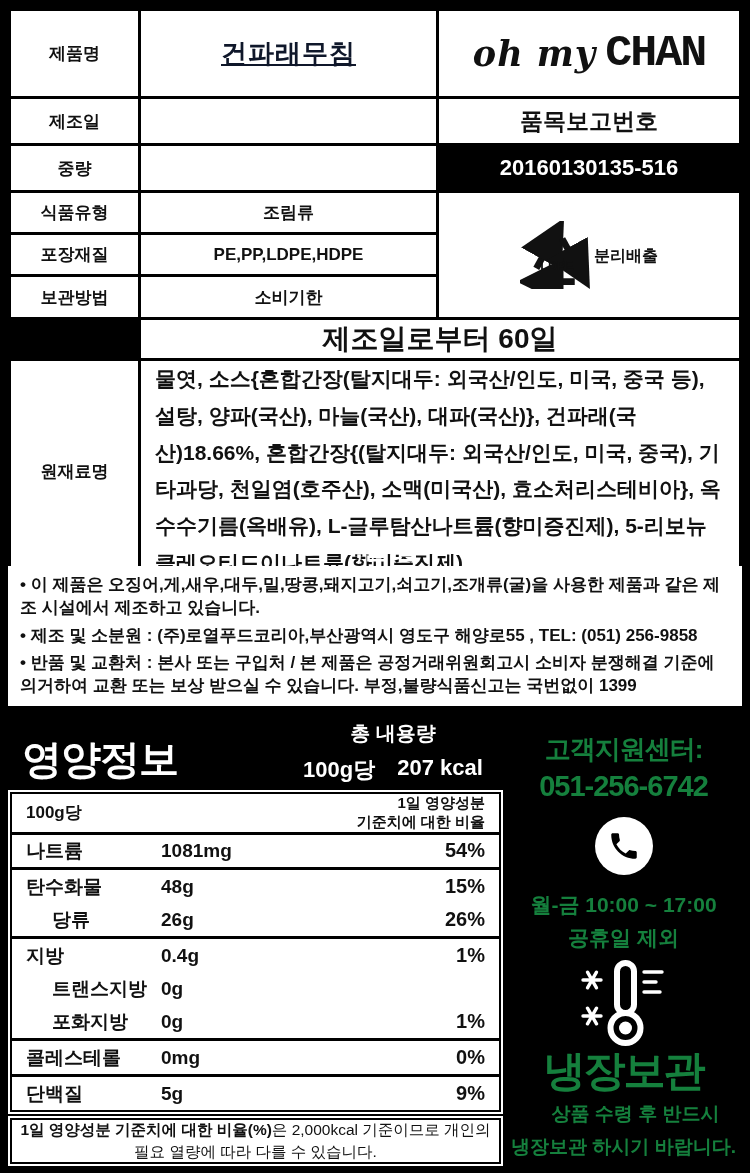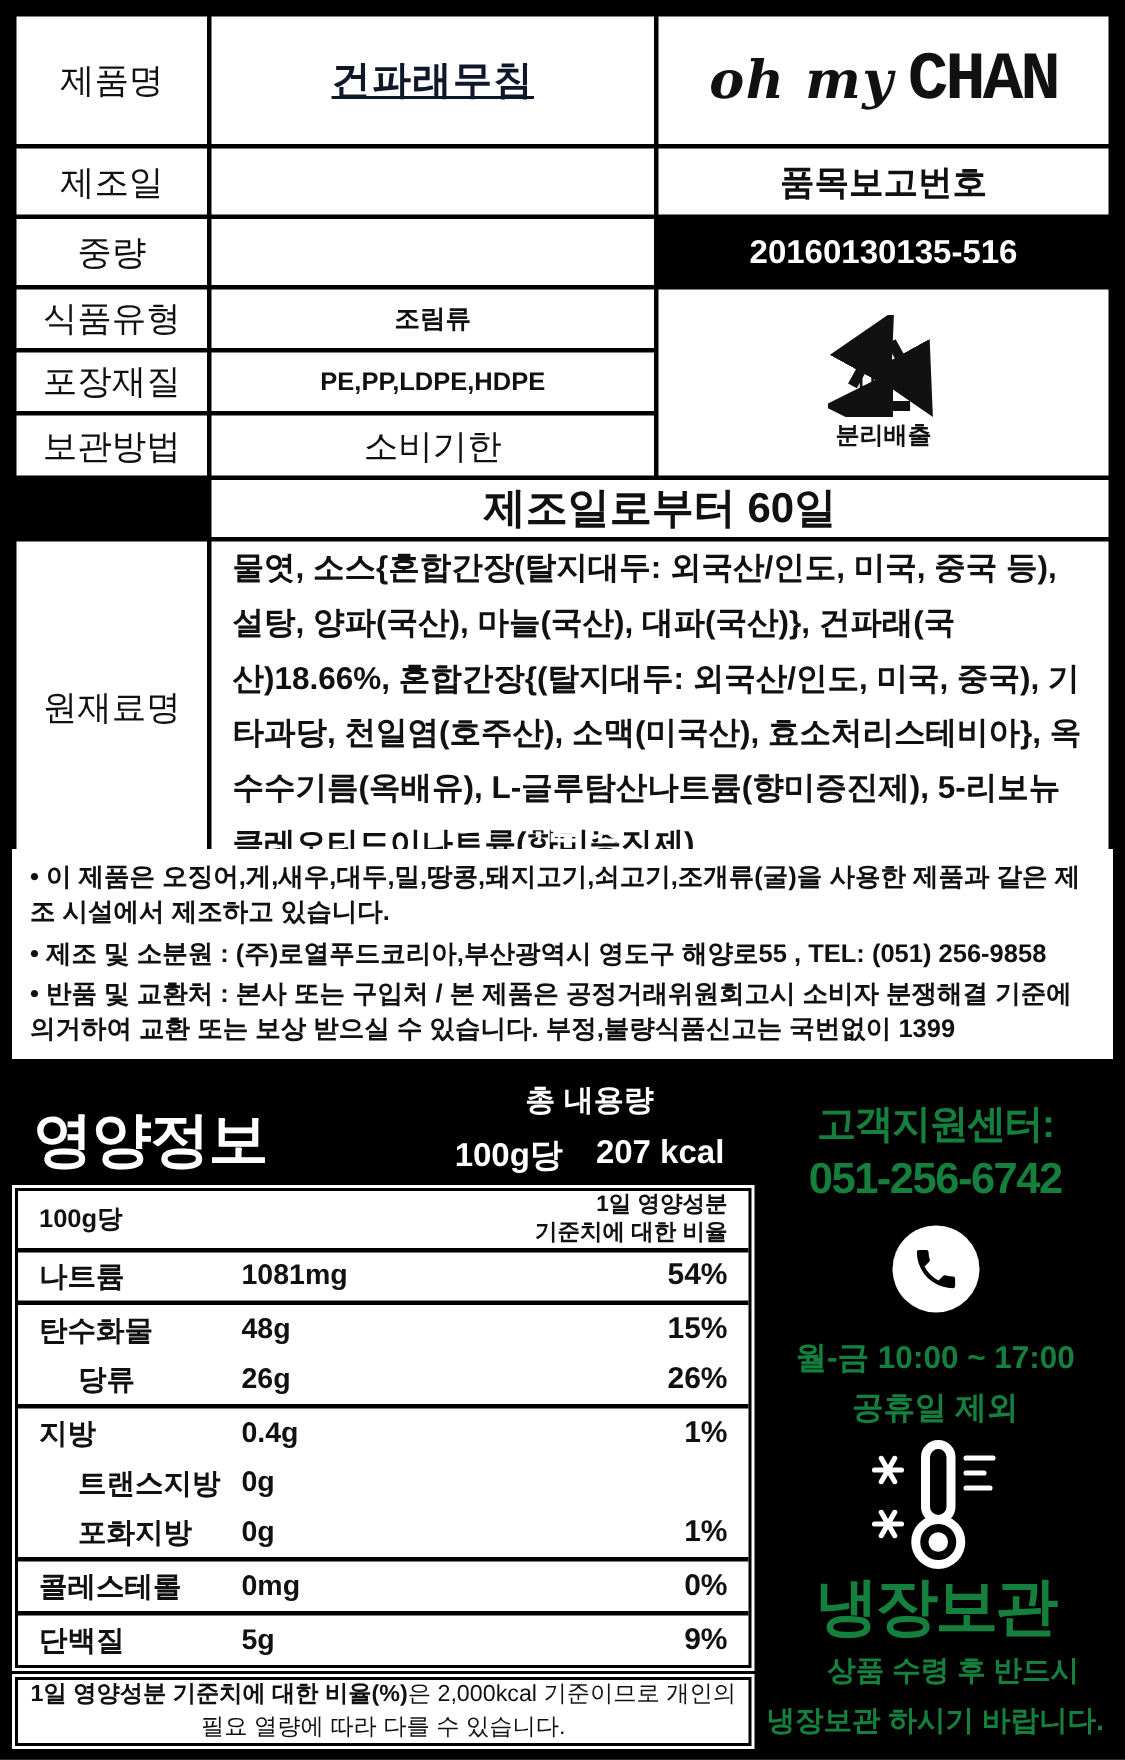--- a/index.html
+++ b/index.html
@@ -9,30 +9,30 @@
     font-family:"Liberation Sans",sans-serif;color:#111;overflow:hidden;
   }
   
   .toptable{
     position:absolute;left:8px;top:8px;width:734px;height:524px;
     display:grid;grid-template-columns:127px 295px 1fr;
     grid-template-rows:85px 44px 44px 39px 39px 40px 38px 1fr;
     gap:3px;background:#000;padding:3px;
   }
   .cell{background:#fff;display:flex;align-items:center;justify-content:center;text-align:center;}
-  .cell.lab{font-size:23px;font-weight:normal;}
+  .cell.lab{font-size:17px;font-weight:bold;}
   .cell.val{font-size:17px;font-weight:bold;}
   .prod-name{font-size:26px;font-weight:bold;color:#0f172a;letter-spacing:1px;text-decoration:underline;}
   .logo-cell{gap:9px;}
   .logo-script{font-family:"DejaVu Serif",serif;font-style:italic;font-weight:bold;font-size:35px;letter-spacing:1px;}
   .logo-bold{font-weight:900;font-size:45px;letter-spacing:-2px;font-family:Liberation Mono, monospace;}
   .report-lab{font-size:23px;font-weight:bold;}
   .report-num{background:#000;color:#fff;font-size:22px;font-weight:bold;}
   .shelf-val{font-size:28px;font-weight:bold;}
-  .recycle-cell{flex-direction:column;gap:0;grid-column:3;grid-row:4 / 7;}
+  .recycle-cell{flex-direction:row;gap:0;grid-column:3;grid-row:4 / 7;}
   .recycle-caption{font-size:16px;font-weight:bold;margin-top:2px;}
   .ingredients{
     font-size:21px;font-weight:bold;line-height:1.75;text-align:left;
     padding:0 16px 0 14px;justify-content:flex-start;
   }
   
   .allergen{
     position:absolute;left:0;top:532px;width:750px;height:34px;
     display:flex;align-items:center;justify-content:center;
     color:#fff;font-size:25px;font-weight:bold;

